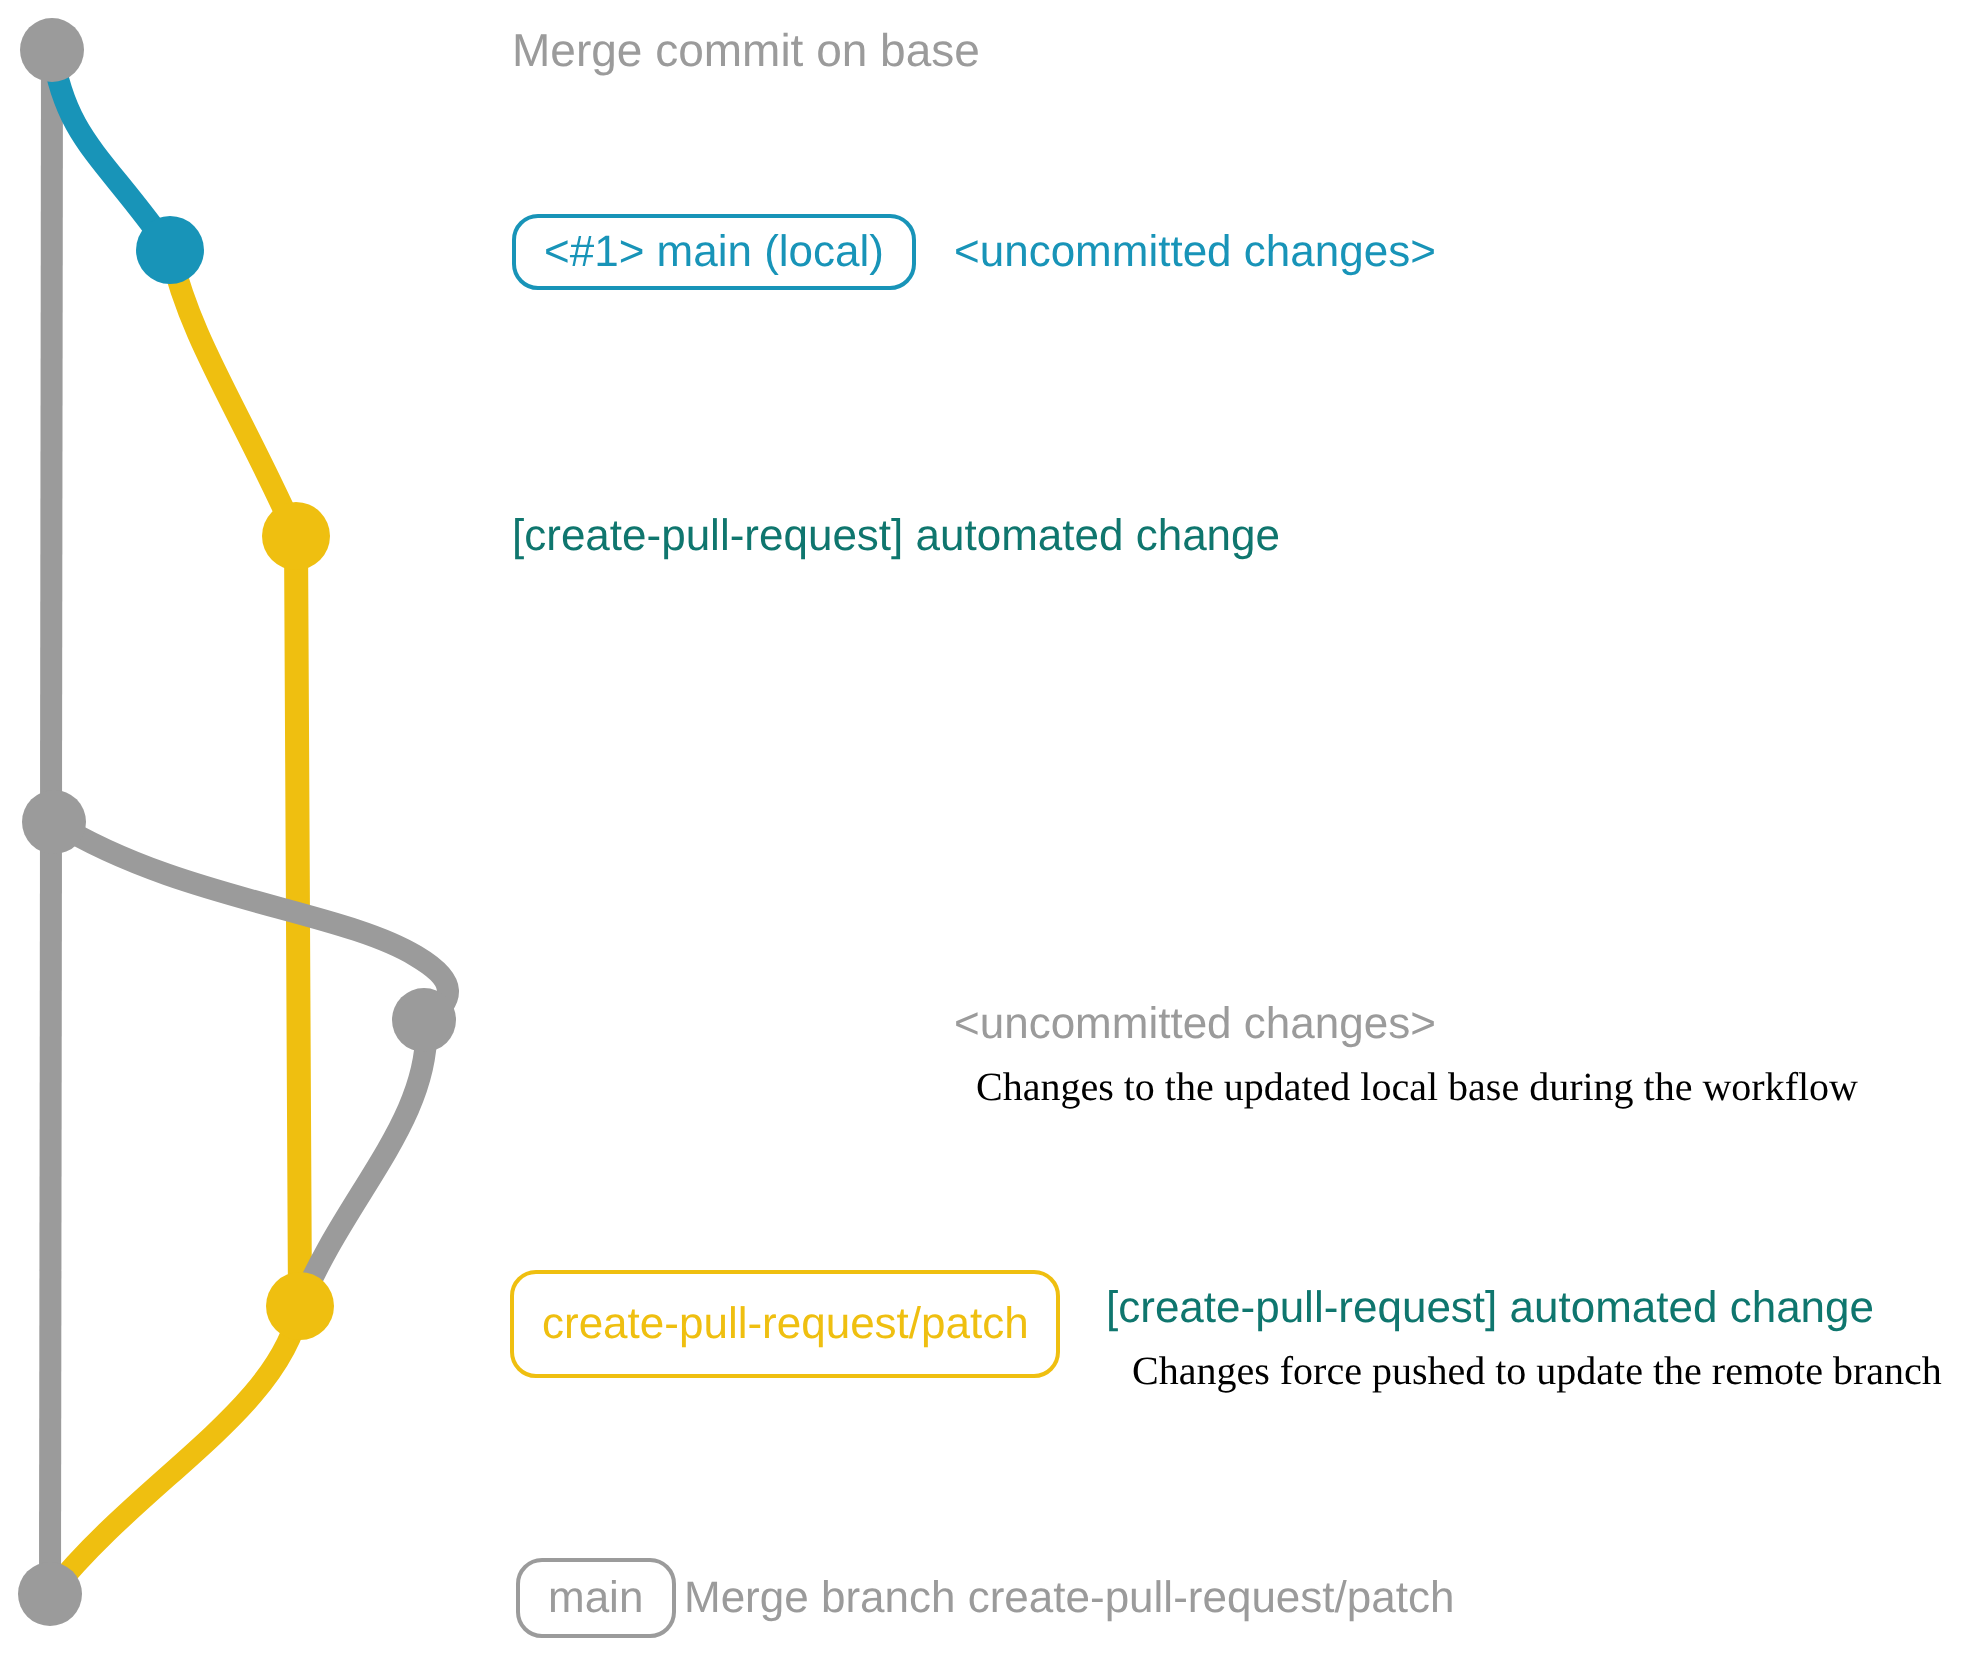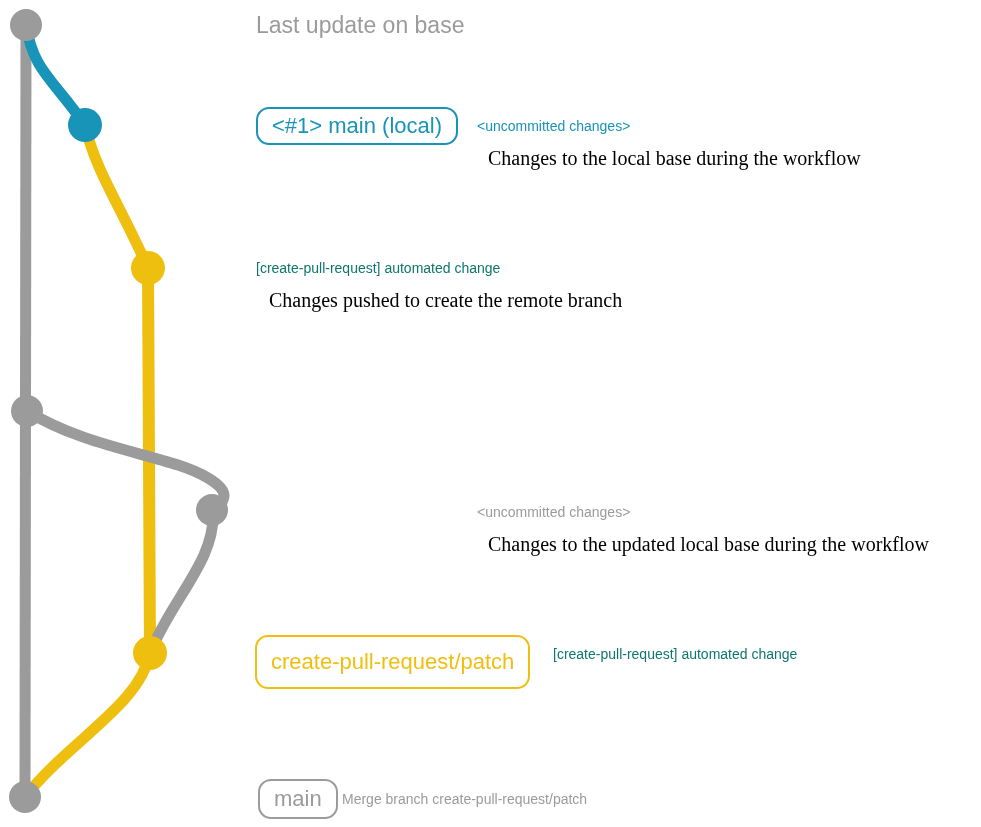--- a/index.html
+++ b/index.html
@@ -11,21 +11,21 @@
     font-family: "Liberation Sans", sans-serif;
     overflow: hidden;
   }
   .abs { position: absolute; white-space: nowrap; }
   .title {
     font-size: 23px;
     color: #9b9b9b;
     line-height: 26px;
   }
   .heading {
-    font-size: 14px;
+    font-size: 22px;
     line-height: 26px;
   }
   .c-blue   { color: #1894b8; }
   .c-yellow { color: #0f766e; }
   .c-gray   { color: #9b9b9b; }
   .caption {
     font-family: "Liberation Serif", "DejaVu Serif", serif;
     font-size: 20px;
     color: #000000;
     line-height: 24px;
@@ -68,32 +68,31 @@
 
     <circle cx="26" cy="25" r="16" fill="#9b9b9b"></circle>
     <circle cx="85" cy="125" r="17" fill="#1894b8"></circle>
     <circle cx="148" cy="268" r="17" fill="#efbf10"></circle>
     <circle cx="27" cy="411" r="16" fill="#9b9b9b"></circle>
     <circle cx="212" cy="510" r="16" fill="#9b9b9b"></circle>
     <circle cx="150" cy="653" r="17" fill="#efbf10"></circle>
     <circle cx="25" cy="797" r="16" fill="#9b9b9b"></circle>
   </svg>
 
-  <div class="abs title" style="left:256px; top:12px;">Last update on base</div>
+  <div class="abs title" style="left:256px; top:12px;">Merge commit on base</div>
 
   <div class="abs badge b-blue" style="left:256px; top:107px; height:38px;">&lt;#1&gt; main (local)</div>
   <div class="abs heading c-blue" style="left:477px; top:113px;">&lt;uncommitted changes&gt;</div>
-  <div class="abs caption" style="left:488px; top:146px;">Changes to the local base during the workflow</div>
 
   <div class="abs heading c-yellow" style="left:256px; top:255px;">[create-pull-request] automated change</div>
-  <div class="abs caption" style="left:269px; top:288px;">Changes pushed to create the remote branch</div>
 
 
   <div class="abs heading c-gray" style="left:477px; top:499px;">&lt;uncommitted changes&gt;</div>
   <div class="abs caption" style="left:488px; top:532px;text-align:center;">Changes to the updated local base during the workflow</div>
 
   <div class="abs badge b-yellow" style="left:255px; top:635px; height:54px;text-align:right;">create-pull-request/patch</div>
   <div class="abs heading c-yellow" style="left:553px; top:641px;">[create-pull-request] automated change</div>
+  <div class="abs caption" style="left:566px; top:674px;">Changes force pushed to update the remote branch</div>
 
   <div class="abs badge b-gray" style="left:258px; top:779px; height:40px;">main</div>
   <div class="abs heading c-gray" style="left:342px; top:786px;">Merge branch create-pull-request/patch</div>
 
 </div>
 
 </body></html>

